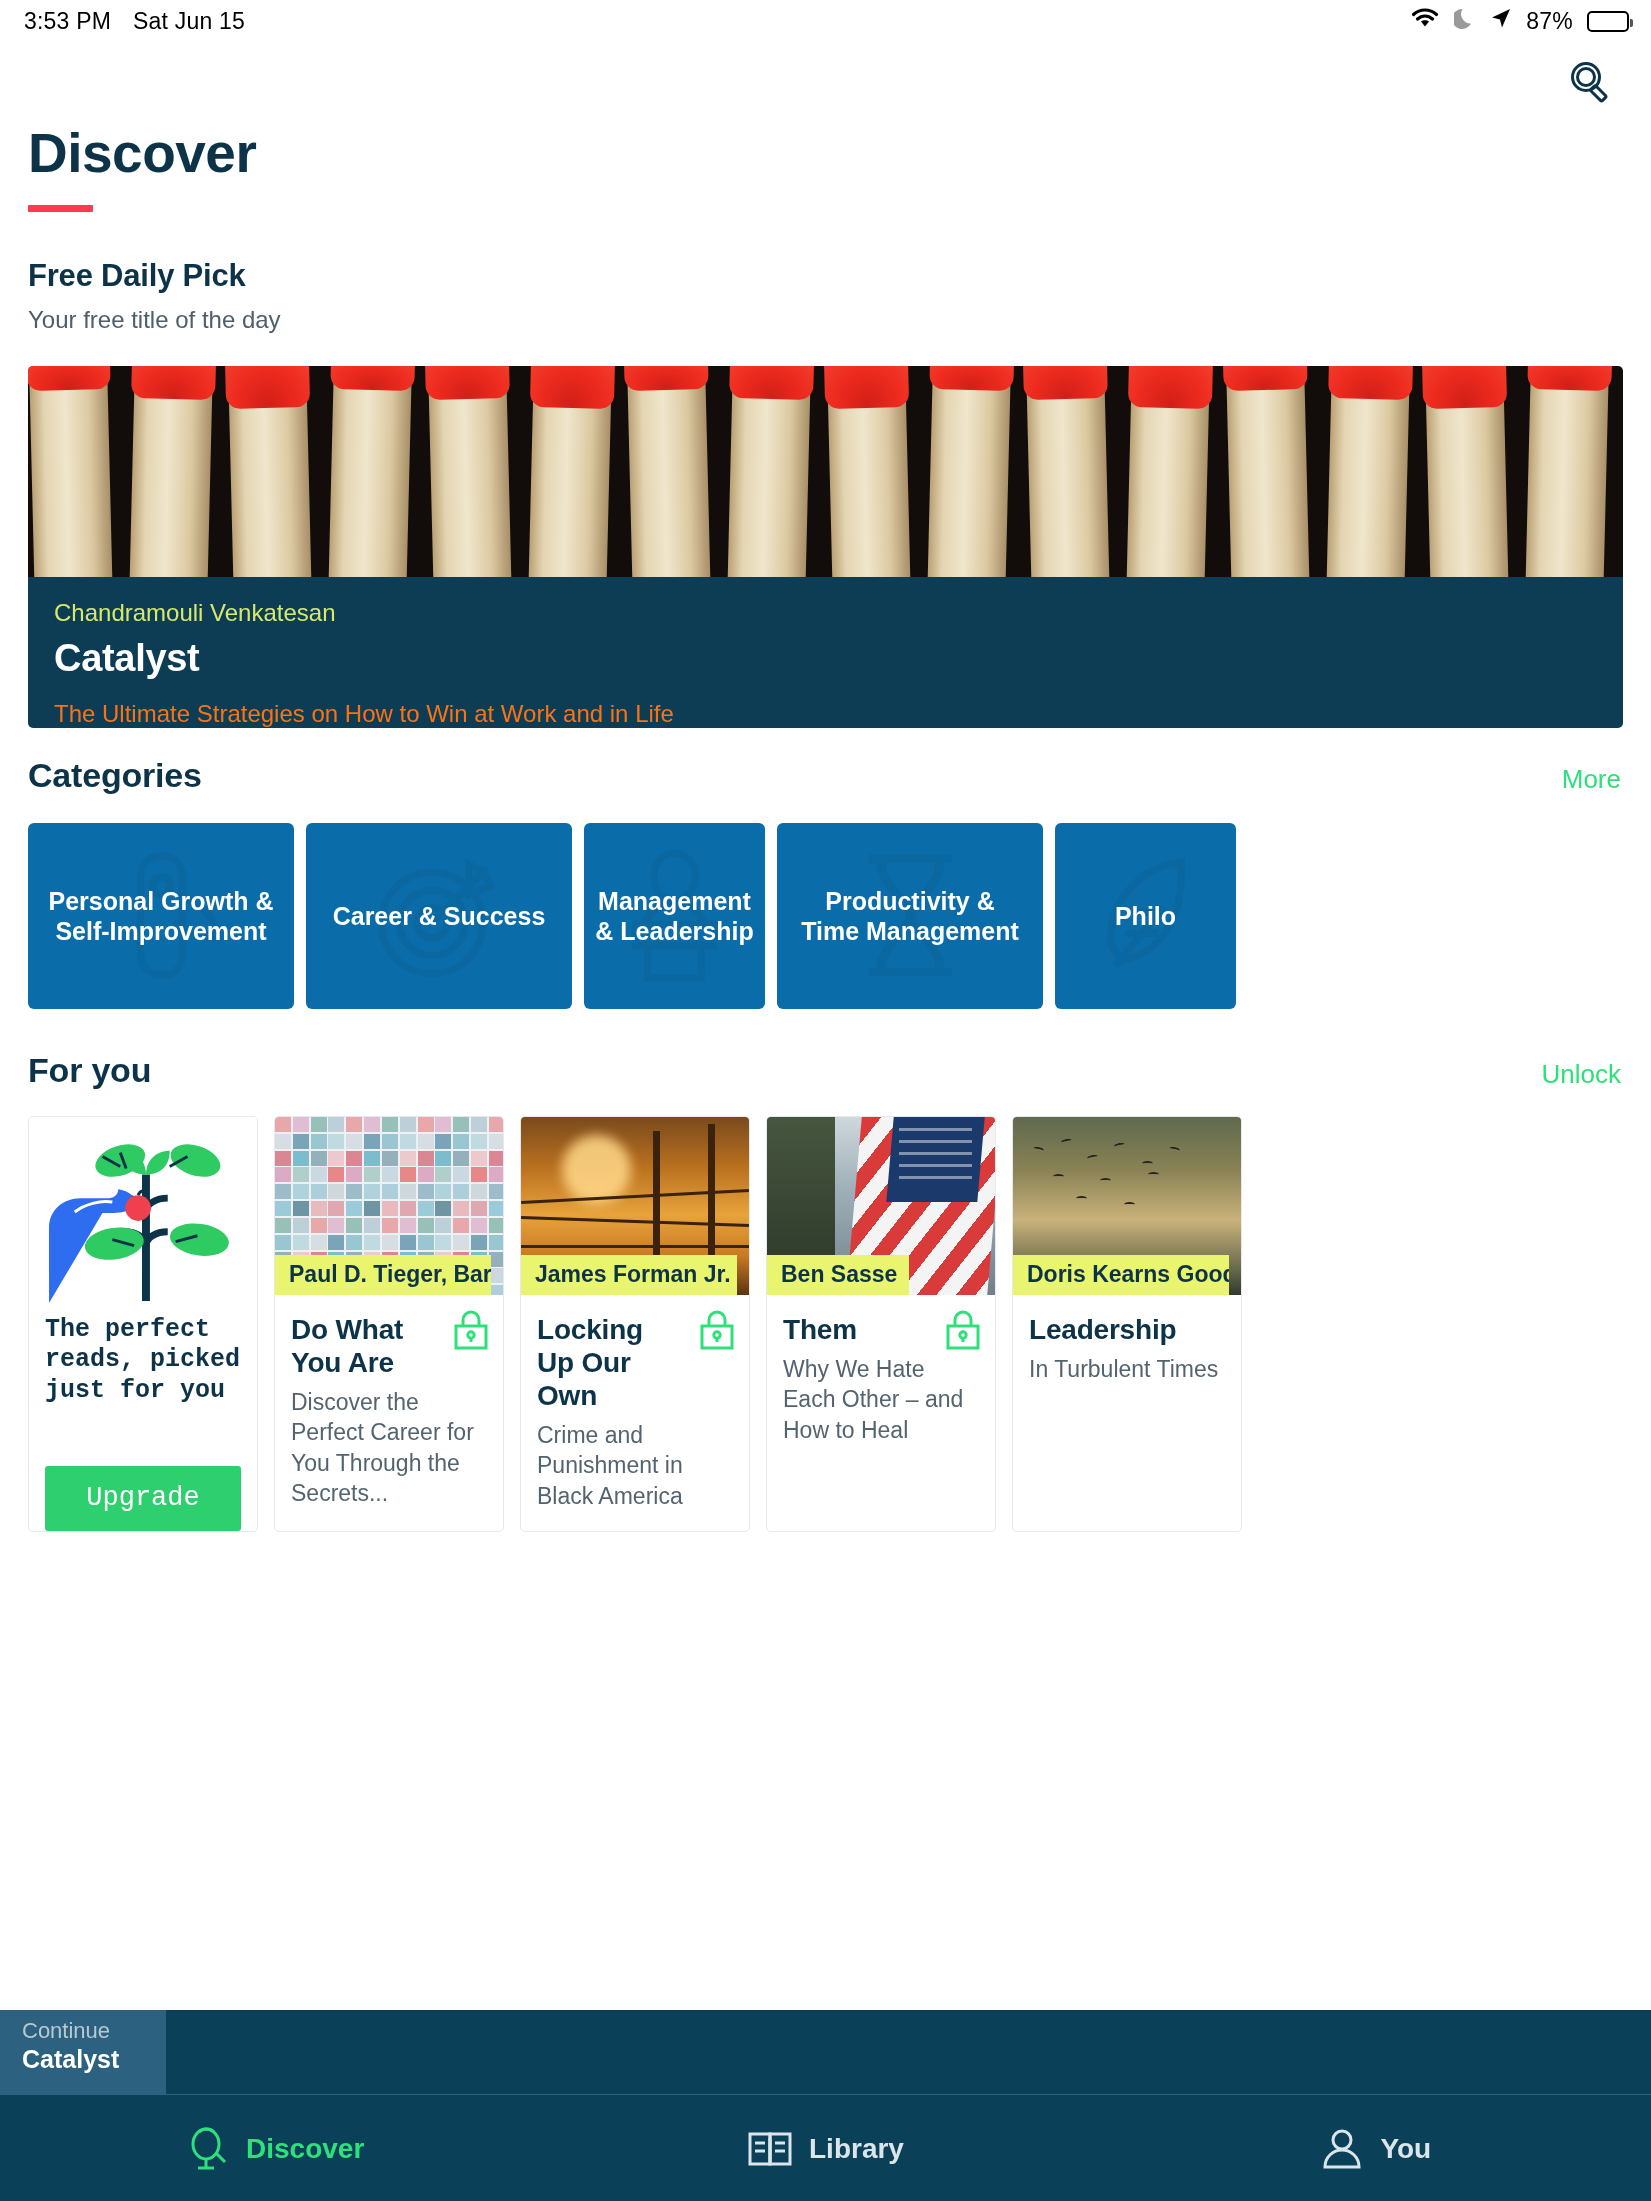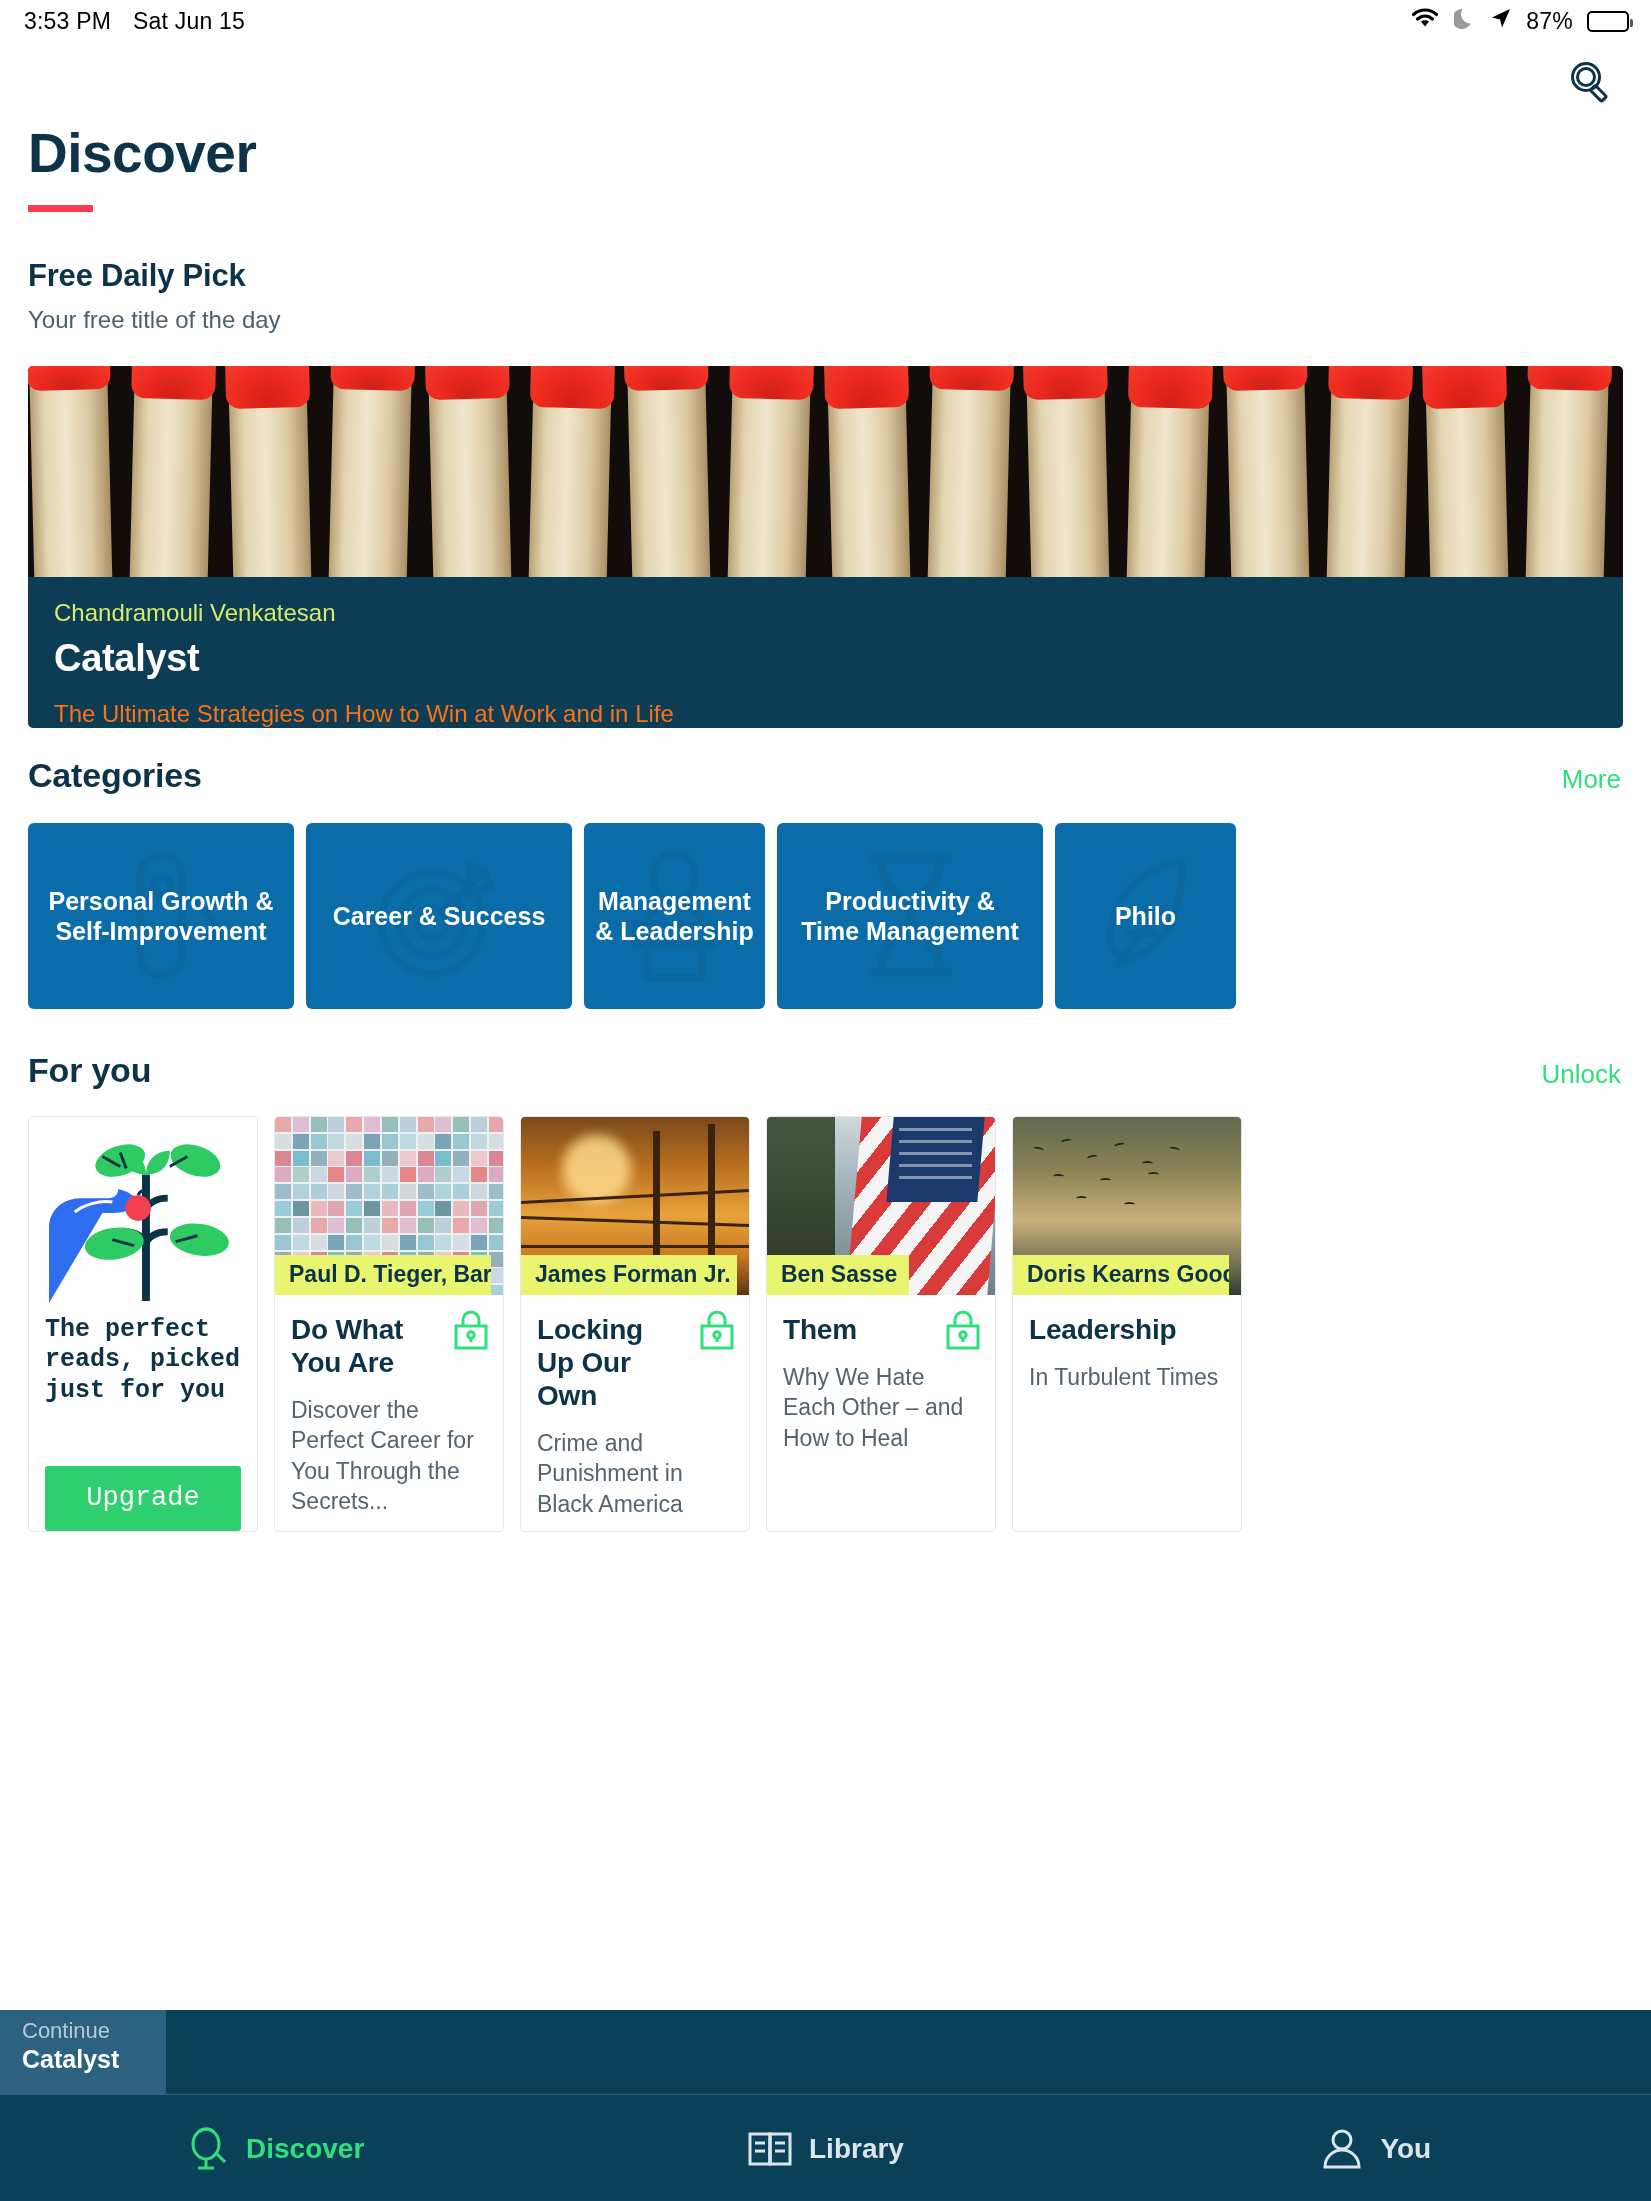--- a/index.html
+++ b/index.html
@@ -160,21 +160,21 @@
     font-size: 23px; font-weight: 600;
     padding: 6px 12px 7px 14px;
     max-width: 216px; white-space: nowrap; overflow: hidden;
   }
   .bk-body { padding: 18px 16px 0 16px; position: relative; }
   .bk-title {
     font-size: 28px; font-weight: bold; color: #0d3349;
     line-height: 1.18; padding-right: 53px; letter-spacing: -0.2px;
   }
   .bk-sub {
-    font-size: 23px; color: #54646e; line-height: 1.32; margin-top: 16px;
+    font-size: 23px; color: #54646e; line-height: 1.32; margin-top: 8px;
   }
   .lock {
     position: absolute; right: 14px; top: 14px;
     width: 36px; height: 42px;
   }
 
   
   .continue-bar {
     position: absolute; left: 0; right: 0; bottom: 107px;
     height: 85px; background: #0a4159; overflow: hidden;

